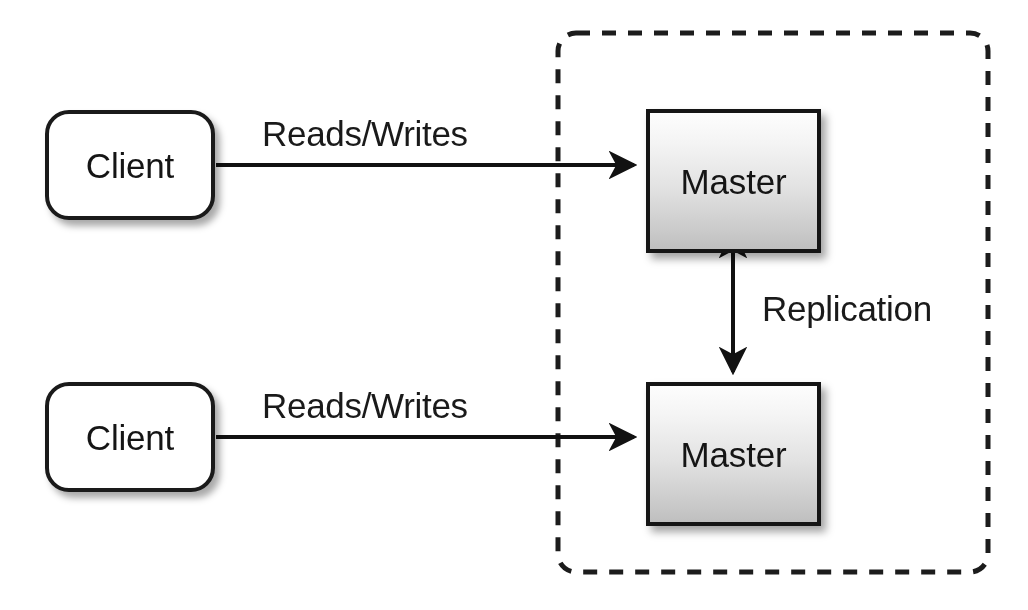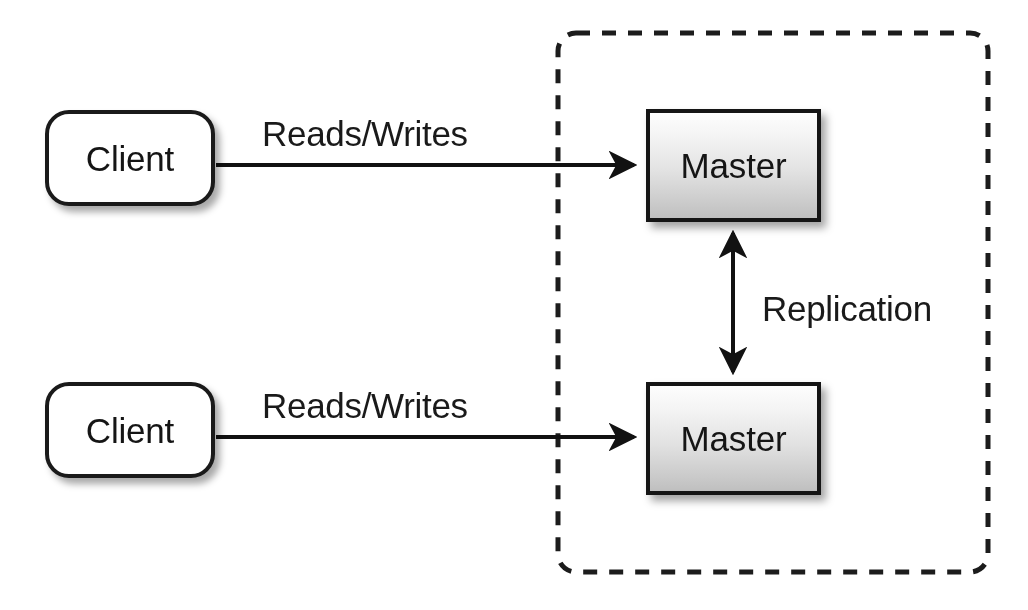--- a/index.html
+++ b/index.html
@@ -28,29 +28,29 @@
   
   .node {
     position: absolute;
     display: flex;
     align-items: center;
     justify-content: center;
     box-sizing: border-box;
   }
   .client-node {
     width: 170px;
-    height: 96px;
+    height: 110px;
     border: 4px solid #1a1a1a;
     border-radius: 24px;
     background: #ffffff;
     box-shadow: 5px 6px 7px rgba(0,0,0,0.34);
   }
   .master-node {
     width: 175px;
-    height: 113px;
+    height: 144px;
     border: 4px solid #151515;
     background: linear-gradient(to bottom, #fdfdfd 0%, #f4f4f4 22%, #e2e2e2 55%, #c9c9c9 88%, #bfbfbf 100%);
     box-shadow: 5px 6px 8px rgba(0,0,0,0.36);
   }
   .node-label {
     font-size: 35px;
     color: #151515;
     letter-spacing: -0.2px;
     line-height: 1;
     white-space: nowrap;

